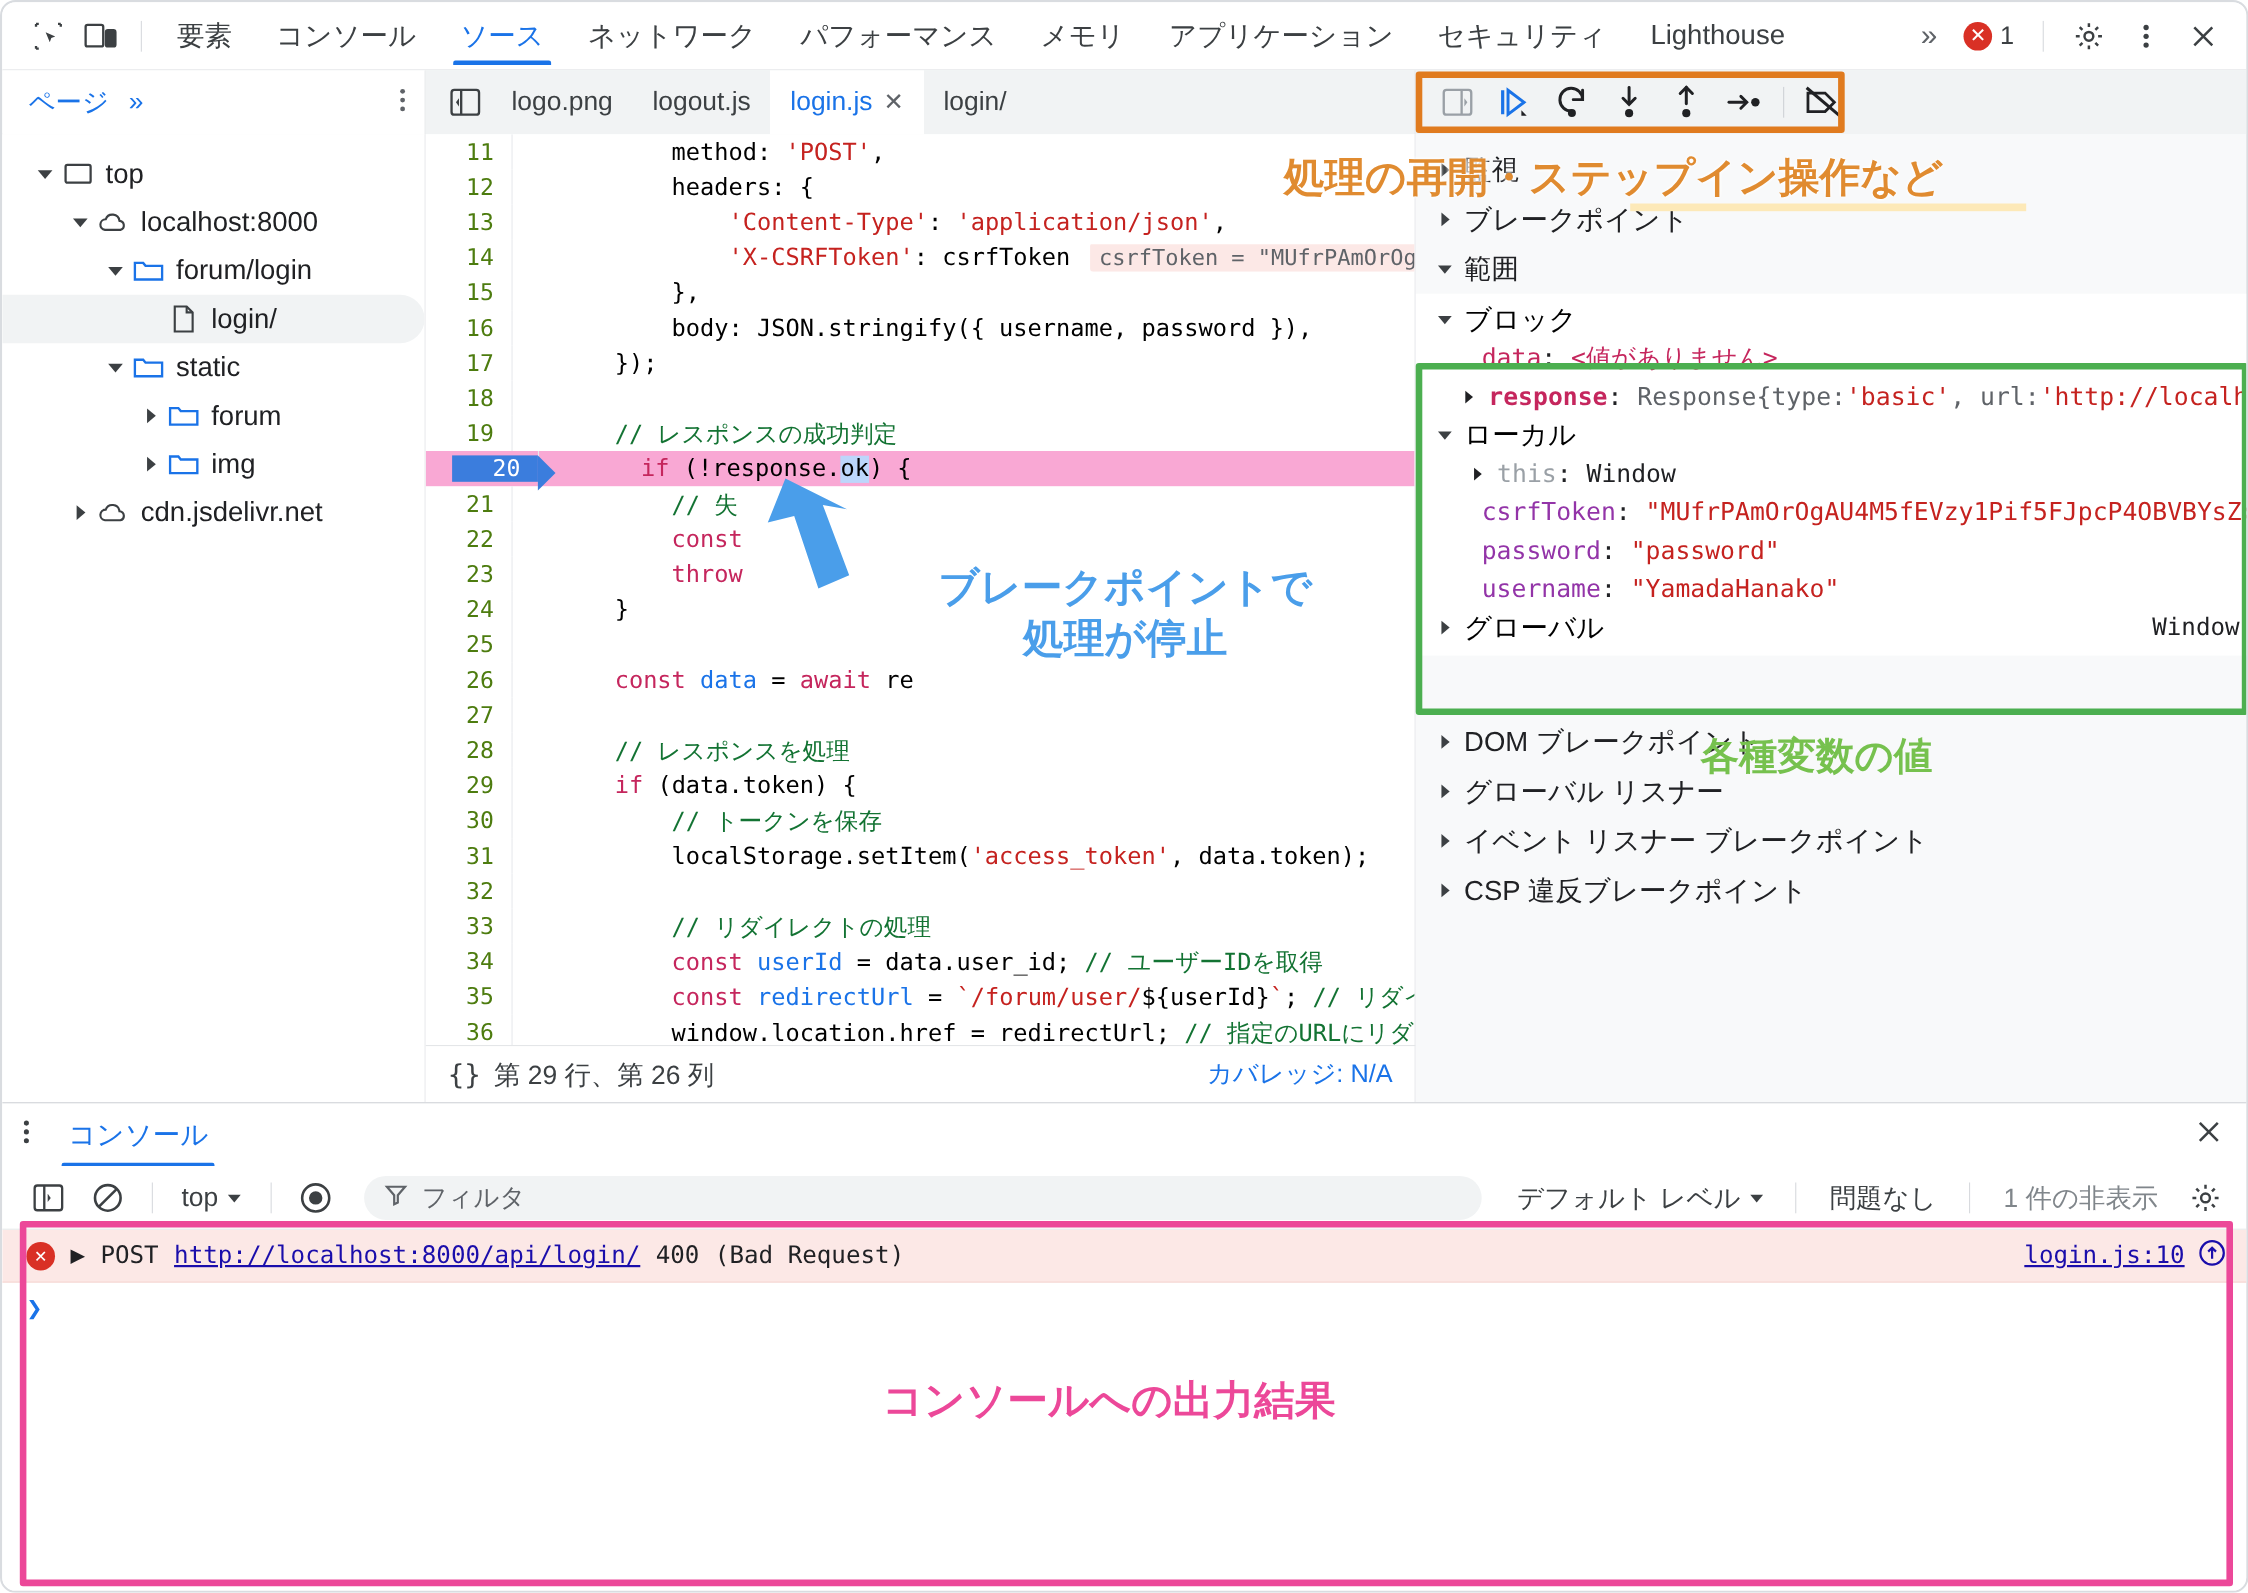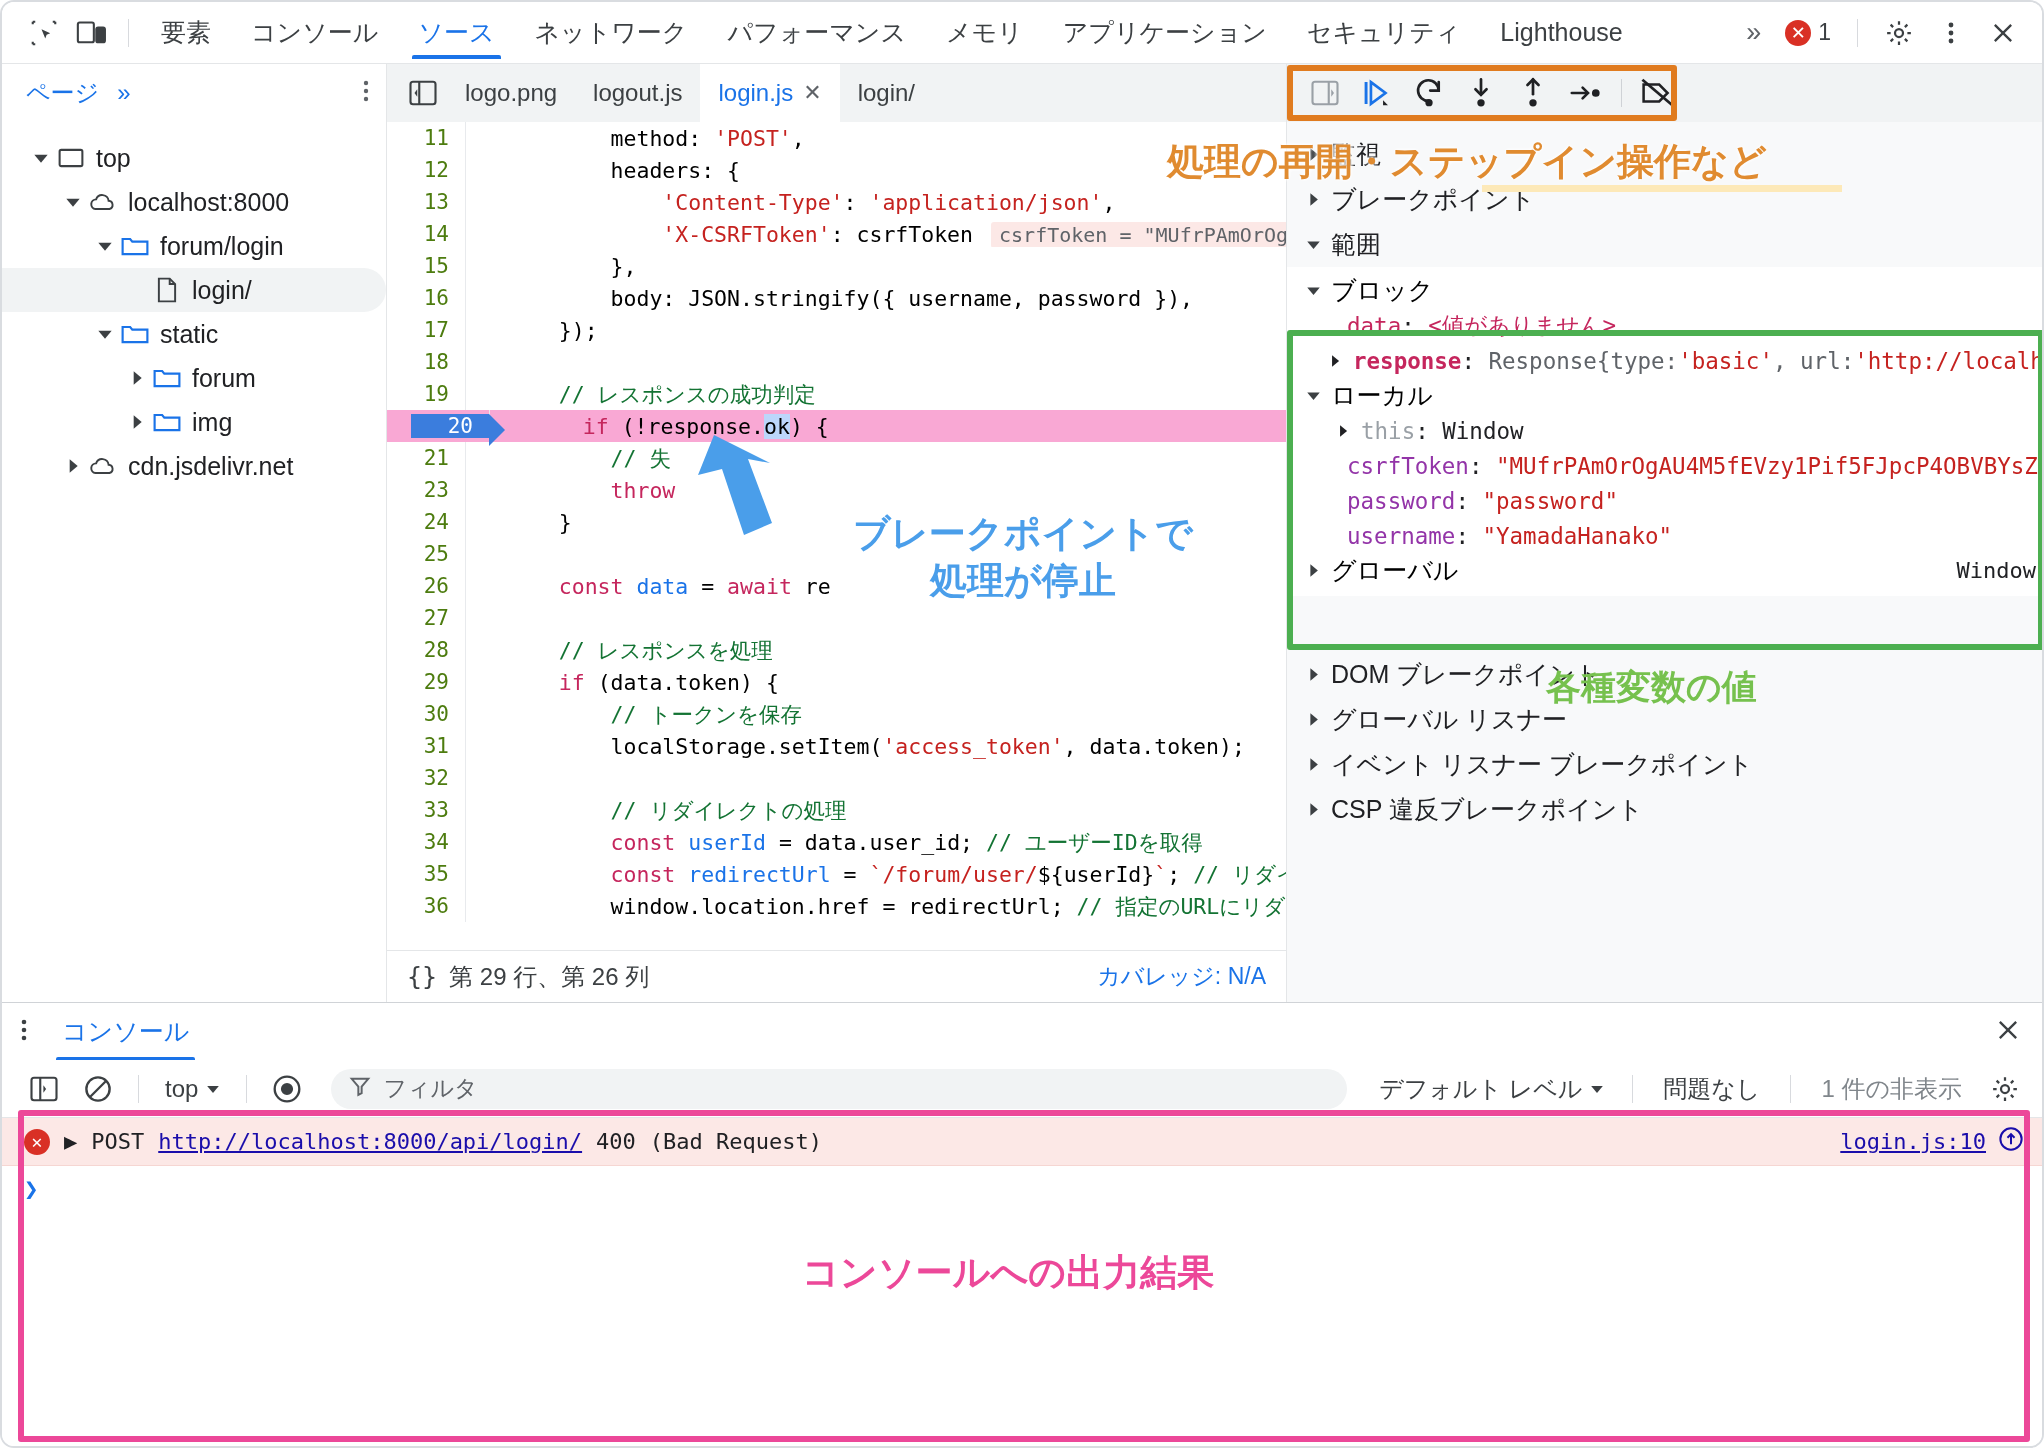--- a/index.html
+++ b/index.html
@@ -622,20 +622,21 @@
       <div class="code-row"><span class="ln">12</span><span class="gut2"></span><span class="ctext">        <span class="t-plain">headers: {</span></span></div>
       <div class="code-row"><span class="ln">13</span><span class="gut2"></span><span class="ctext">            <span class="t-str">'Content-Type'</span><span class="t-plain">: </span><span class="t-str">'application/json'</span><span class="t-plain">,</span></span></div>
       <div class="code-row"><span class="ln">14</span><span class="gut2"></span><span class="ctext">            <span class="t-str">'X-CSRFToken'</span><span class="t-plain">: csrfToken</span><span class="inline-hint">csrfToken = "MUfrPAmOrOgAU4</span></span></div>
       <div class="code-row"><span class="ln">15</span><span class="gut2"></span><span class="ctext">        <span class="t-plain">},</span></span></div>
       <div class="code-row"><span class="ln">16</span><span class="gut2"></span><span class="ctext">        <span class="t-plain">body: JSON.stringify({ username, password }),</span></span></div>
       <div class="code-row"><span class="ln">17</span><span class="gut2"></span><span class="ctext">    <span class="t-plain">});</span></span></div>
       <div class="code-row"><span class="ln">18</span><span class="gut2"></span><span class="ctext"></span></div>
       <div class="code-row"><span class="ln">19</span><span class="gut2"></span><span class="ctext">    <span class="t-com">// レスポンスの成功判定</span></span></div>
       <div class="code-row hl"><span class="ln">20</span><span class="gut2"></span><span class="ctext">    <span class="t-kw">if</span> <span class="t-plain">(!response.</span><span class="sel-ok t-plain">ok</span><span class="t-plain">) {</span></span></div>
       <div class="code-row"><span class="ln">21</span><span class="gut2"></span><span class="ctext">        <span class="t-com">// 失</span></span></div>
+      <div class="code-row"><span class="ln">22</span><span class="gut2"></span><span class="ctext">        <span class="t-kw">const</span></span></div>
       <div class="code-row"><span class="ln">23</span><span class="gut2"></span><span class="ctext">        <span class="t-kw">throw</span></span></div>
       <div class="code-row"><span class="ln">24</span><span class="gut2"></span><span class="ctext">    <span class="t-plain">}</span></span></div>
       <div class="code-row"><span class="ln">25</span><span class="gut2"></span><span class="ctext"></span></div>
       <div class="code-row"><span class="ln">26</span><span class="gut2"></span><span class="ctext">    <span class="t-kw">const</span> <span class="t-fn">data</span> <span class="t-plain">=</span> <span class="t-kw">await</span> <span class="t-plain">re</span></span></div>
       <div class="code-row"><span class="ln">27</span><span class="gut2"></span><span class="ctext"></span></div>
       <div class="code-row"><span class="ln">28</span><span class="gut2"></span><span class="ctext">    <span class="t-com">// レスポンスを処理</span></span></div>
       <div class="code-row"><span class="ln">29</span><span class="gut2"></span><span class="ctext">    <span class="t-kw">if</span> <span class="t-plain">(data.token) {</span></span></div>
       <div class="code-row"><span class="ln">30</span><span class="gut2"></span><span class="ctext">        <span class="t-com">// トークンを保存</span></span></div>
       <div class="code-row"><span class="ln">31</span><span class="gut2"></span><span class="ctext">        <span class="t-plain">localStorage.setItem(</span><span class="t-str">'access_token'</span><span class="t-plain">, data.token);</span></span></div>
       <div class="code-row"><span class="ln">32</span><span class="gut2"></span><span class="ctext"></span></div>

